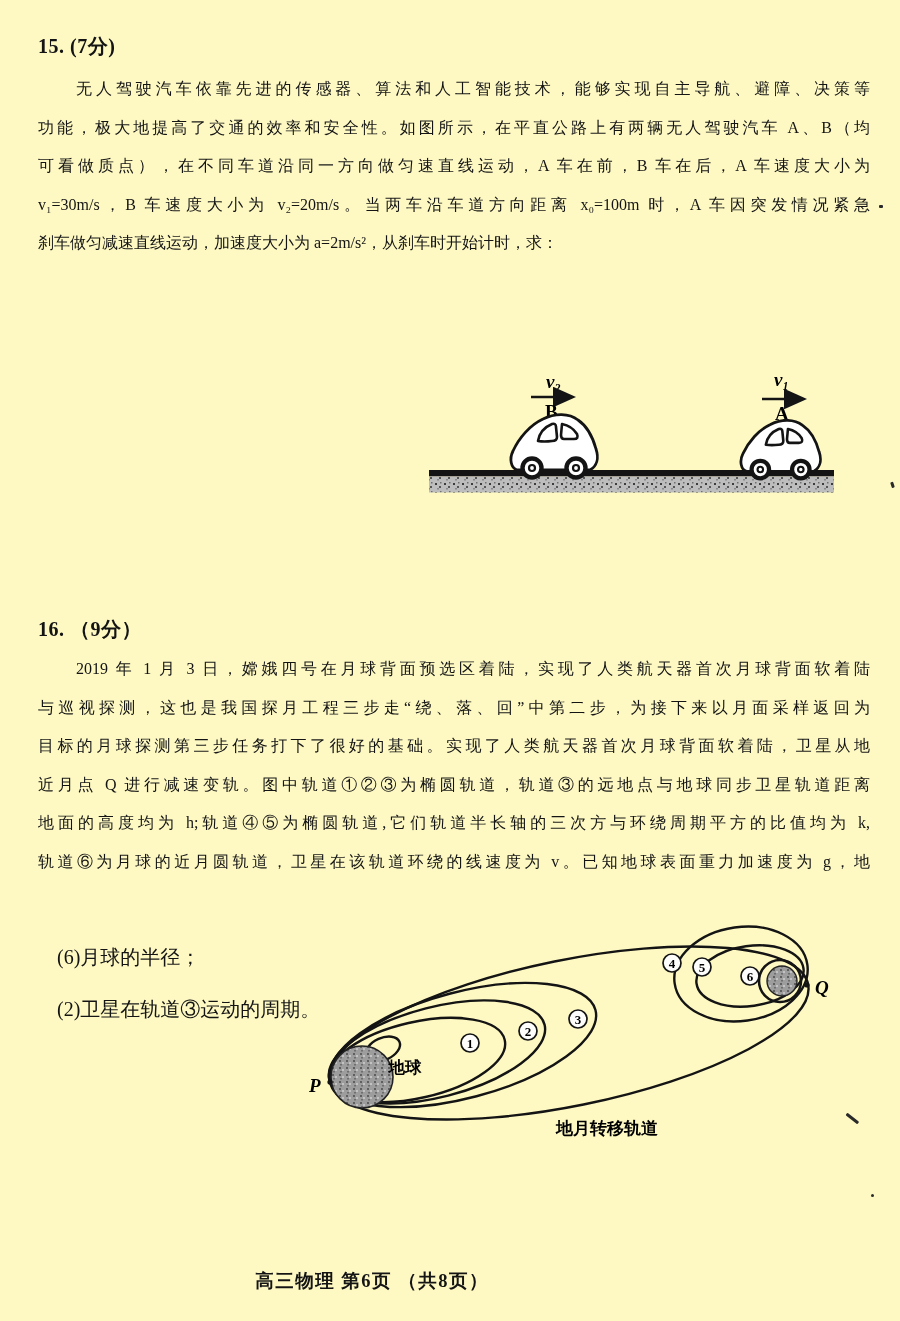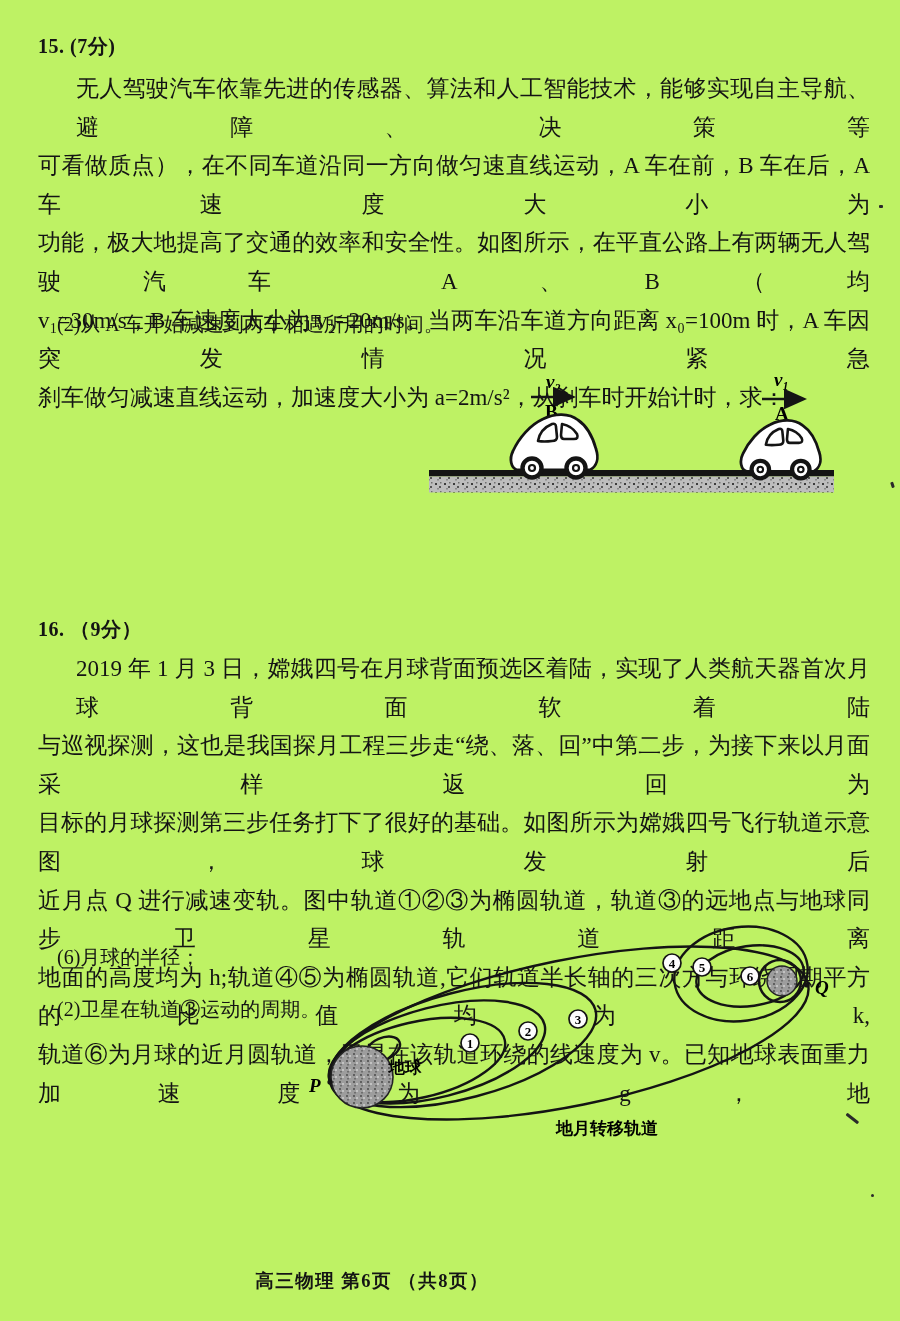--- a/index.html
+++ b/index.html
@@ -1,25 +1,25 @@
 <!DOCTYPE html>
 <html><head>
 <meta charset="utf-8">
 <style>
   html,body{margin:0;padding:0;background:#e8e8e8;}
   .page{
     position:relative;width:900px;height:1321px;margin:0 auto;
-    background:#bef264;overflow:hidden;color:#141414;
+    background:#fef9c3;overflow:hidden;color:#141414;
     font-family:"Liberation Serif","DejaVu Serif",serif;
   }
   .abs{position:absolute;}
   .qheader{font-size:20px;font-weight:600;letter-spacing:.5px;}
   .para{width:832px;}
   .line{
-    font-size:23px;line-height:38.6px;font-weight:500;
+    font-size:16px;line-height:38.6px;font-weight:500;
     width:832px;text-align:justify;text-align-last:justify;
   }
   .line.indent{padding-left:38px;width:794px;}
   .line.lastline{text-align-last:left;}
   .subq{font-size:20px;font-weight:500;white-space:nowrap;}
   .footer{
     width:744px;text-align:center;font-size:18.5px;font-weight:600;
     letter-spacing:1.5px;
   }
   .speck{position:absolute;background:#2a2a2a;border-radius:1px;}
@@ -28,27 +28,26 @@
 </style>
 </head>
 <body>
 
 <div class="page">
 
   <div class="abs qheader" style="left:38px;top:33px;">15. (7分)</div>
 
   <div class="abs para" style="left:38px;top:70px;">
       <div class="line indent">无人驾驶汽车依靠先进的传感器、算法和人工智能技术，能够实现自主导航、避障、决策等</div>
+      <div class="line">功能，极大地提高了交通的效率和安全性。如图所示，在平直公路上有两辆无人驾驶汽车 A、B（均</div>
       <div class="line">可看做质点），在不同车道沿同一方向做匀速直线运动，A 车在前，B 车在后，A 车速度大小为</div>
-      <div class="line">功能，极大地提高了交通的效率和安全性。如图所示，在平直公路上有两辆无人驾驶汽车 A、B（均</div>
       <div class="line">v₁=30m/s，B 车速度大小为 v₂=20m/s。当两车沿车道方向距离 x₀=100m 时，A 车因突发情况紧急</div>
       <div class="line lastline">刹车做匀减速直线运动，加速度大小为 a=2m/s²，从刹车时开始计时，求：</div>
     </div>
 
-  <div class="abs subq" style="left:57px;top:311px;">(2)从 A 车开始减速到两车相遇所用的时间。</div>
 
   <div class="abs" style="left:425px;top:355px;margin-top:9px;">
     <svg width="412" height="132" viewBox="0 0 412 132">
       <defs>
         <pattern id="gravel" width="9" height="9" patternUnits="userSpaceOnUse">
           <rect width="9" height="9" fill="#bdbdbd"></rect>
           <rect x="1" y="2" width="2" height="2" fill="#3c3c3c"></rect>
           <rect x="5" y="5" width="2" height="2" fill="#565656"></rect>
           <rect x="3" y="7" width="2" height="1.5" fill="#8a8a8a"></rect>
           <rect x="6" y="1" width="1.5" height="1.5" fill="#707070"></rect>
@@ -89,21 +88,21 @@
         <circle cx="65" cy="56" r="3" fill="#fff" stroke="#141414" stroke-width="2.3"></circle>
       </g>
     </svg>
   </div>
 
   <div class="abs qheader" style="left:38px;top:616px;">16. （9分）</div>
 
   <div class="abs para" style="left:38px;top:650px;">
       <div class="line indent">2019 年 1 月 3 日，嫦娥四号在月球背面预选区着陆，实现了人类航天器首次月球背面软着陆</div>
       <div class="line">与巡视探测，这也是我国探月工程三步走“绕、落、回”中第二步，为接下来以月面采样返回为</div>
-      <div class="line">目标的月球探测第三步任务打下了很好的基础。如图所示为嫦娥四号飞行轨道示意图，球发射后</div>
+      <div class="line">目标的月球探测第三步任务打下了很好的基础。实现了人类航天器首次月球背面软着陆，卫星从地</div>
       <div class="line">近月点 Q 进行减速变轨。图中轨道①②③为椭圆轨道，轨道③的远地点与地球同步卫星轨道距离</div>
       <div class="line">地面的高度均为 h;轨道④⑤为椭圆轨道,它们轨道半长轴的三次方与环绕周期平方的比值均为 k,</div>
       <div class="line">轨道⑥为月球的近月圆轨道，卫星在该轨道环绕的线速度为 v。已知地球表面重力加速度为 g，地</div>
     </div>
 
   <div class="abs subq" style="left:57px;top:944px;">(6)月球的半径；</div>
   <div class="abs subq" style="left:57px;top:996px;text-align:center;">(2)卫星在轨道③运动的周期。</div>
 
   <div class="abs" style="left:303px;top:912px;">
     <svg width="570" height="242" viewBox="0 0 570 242">

